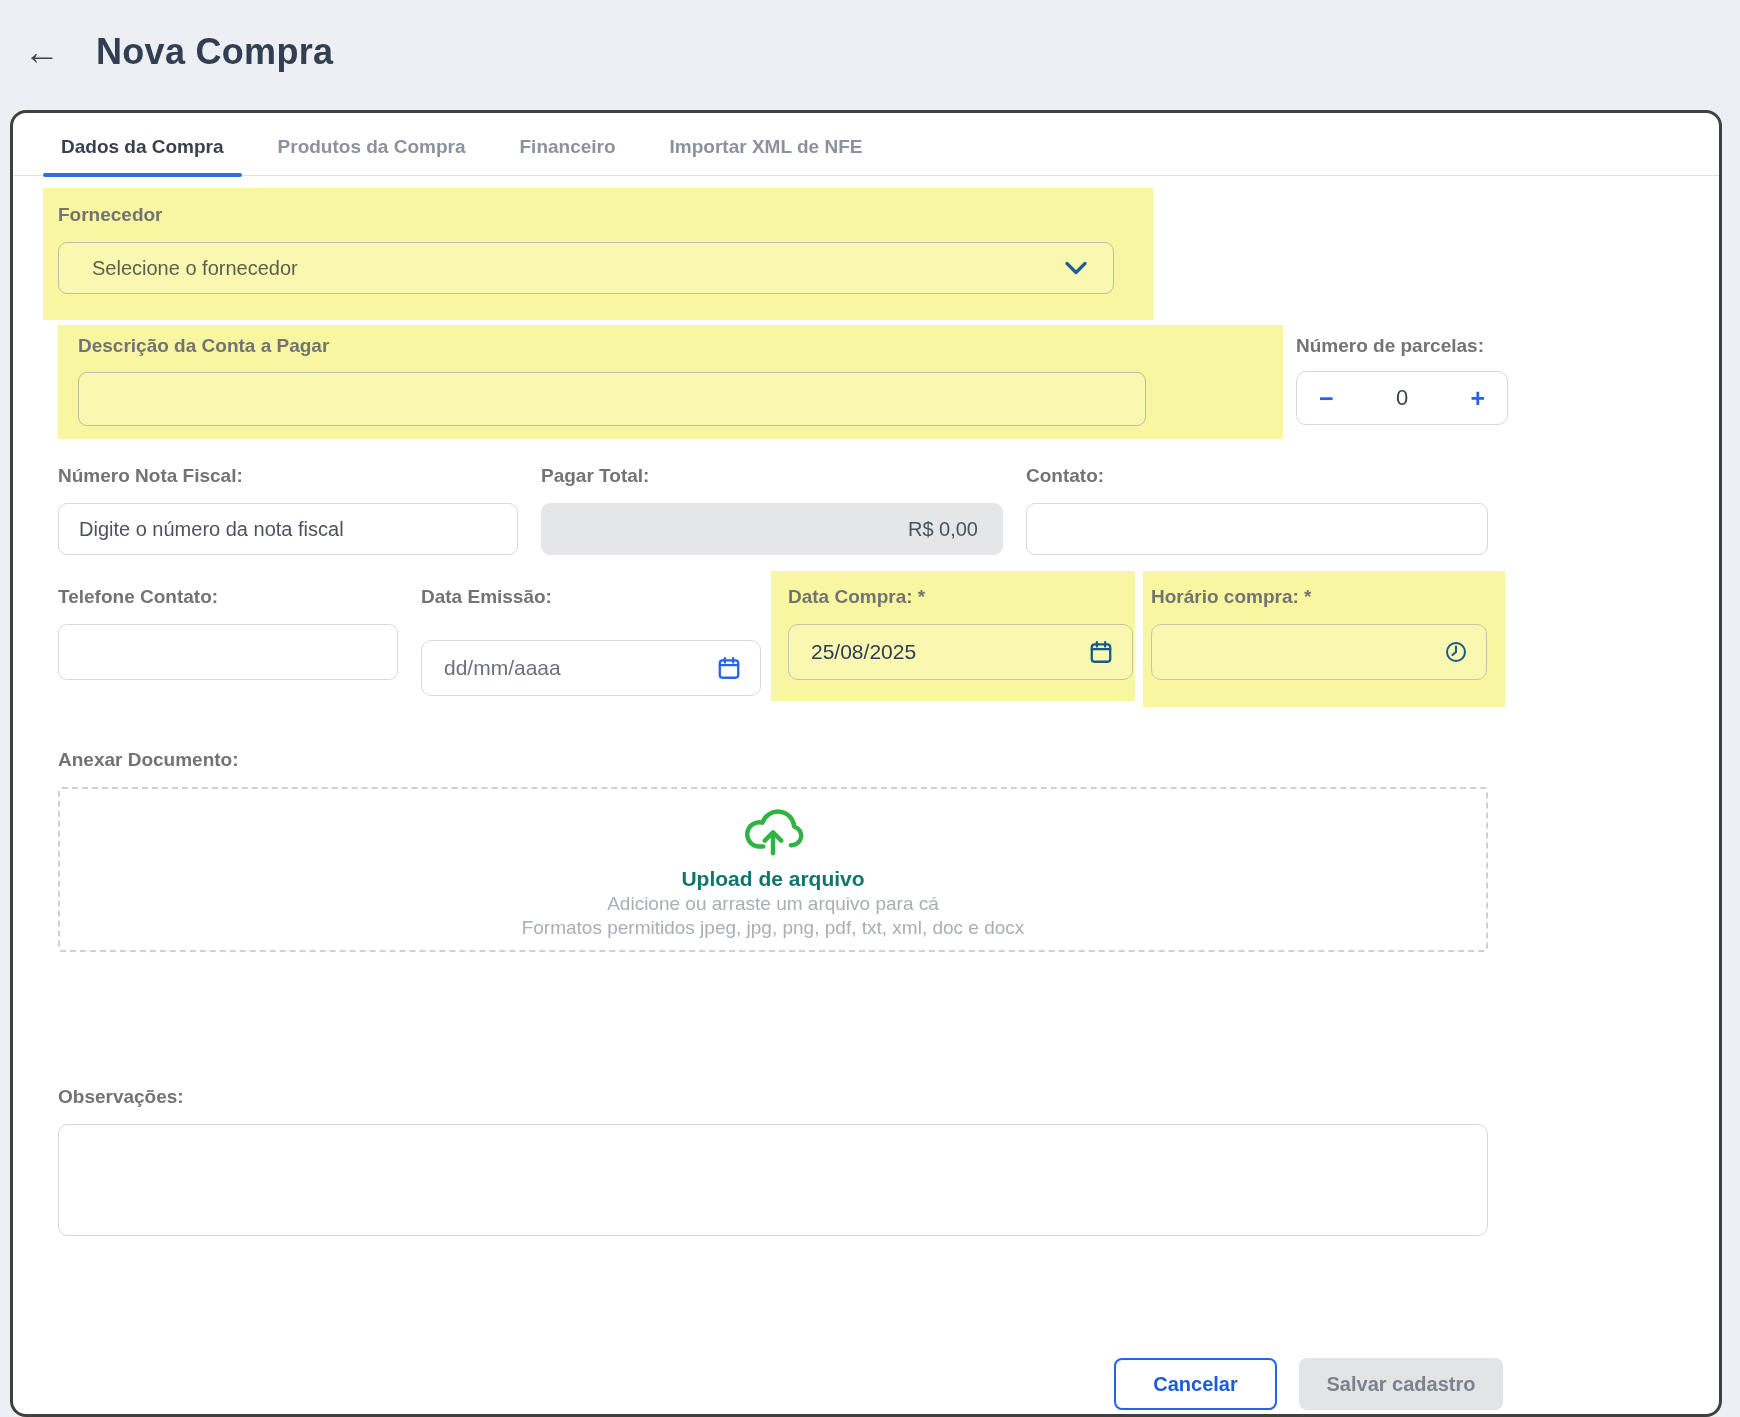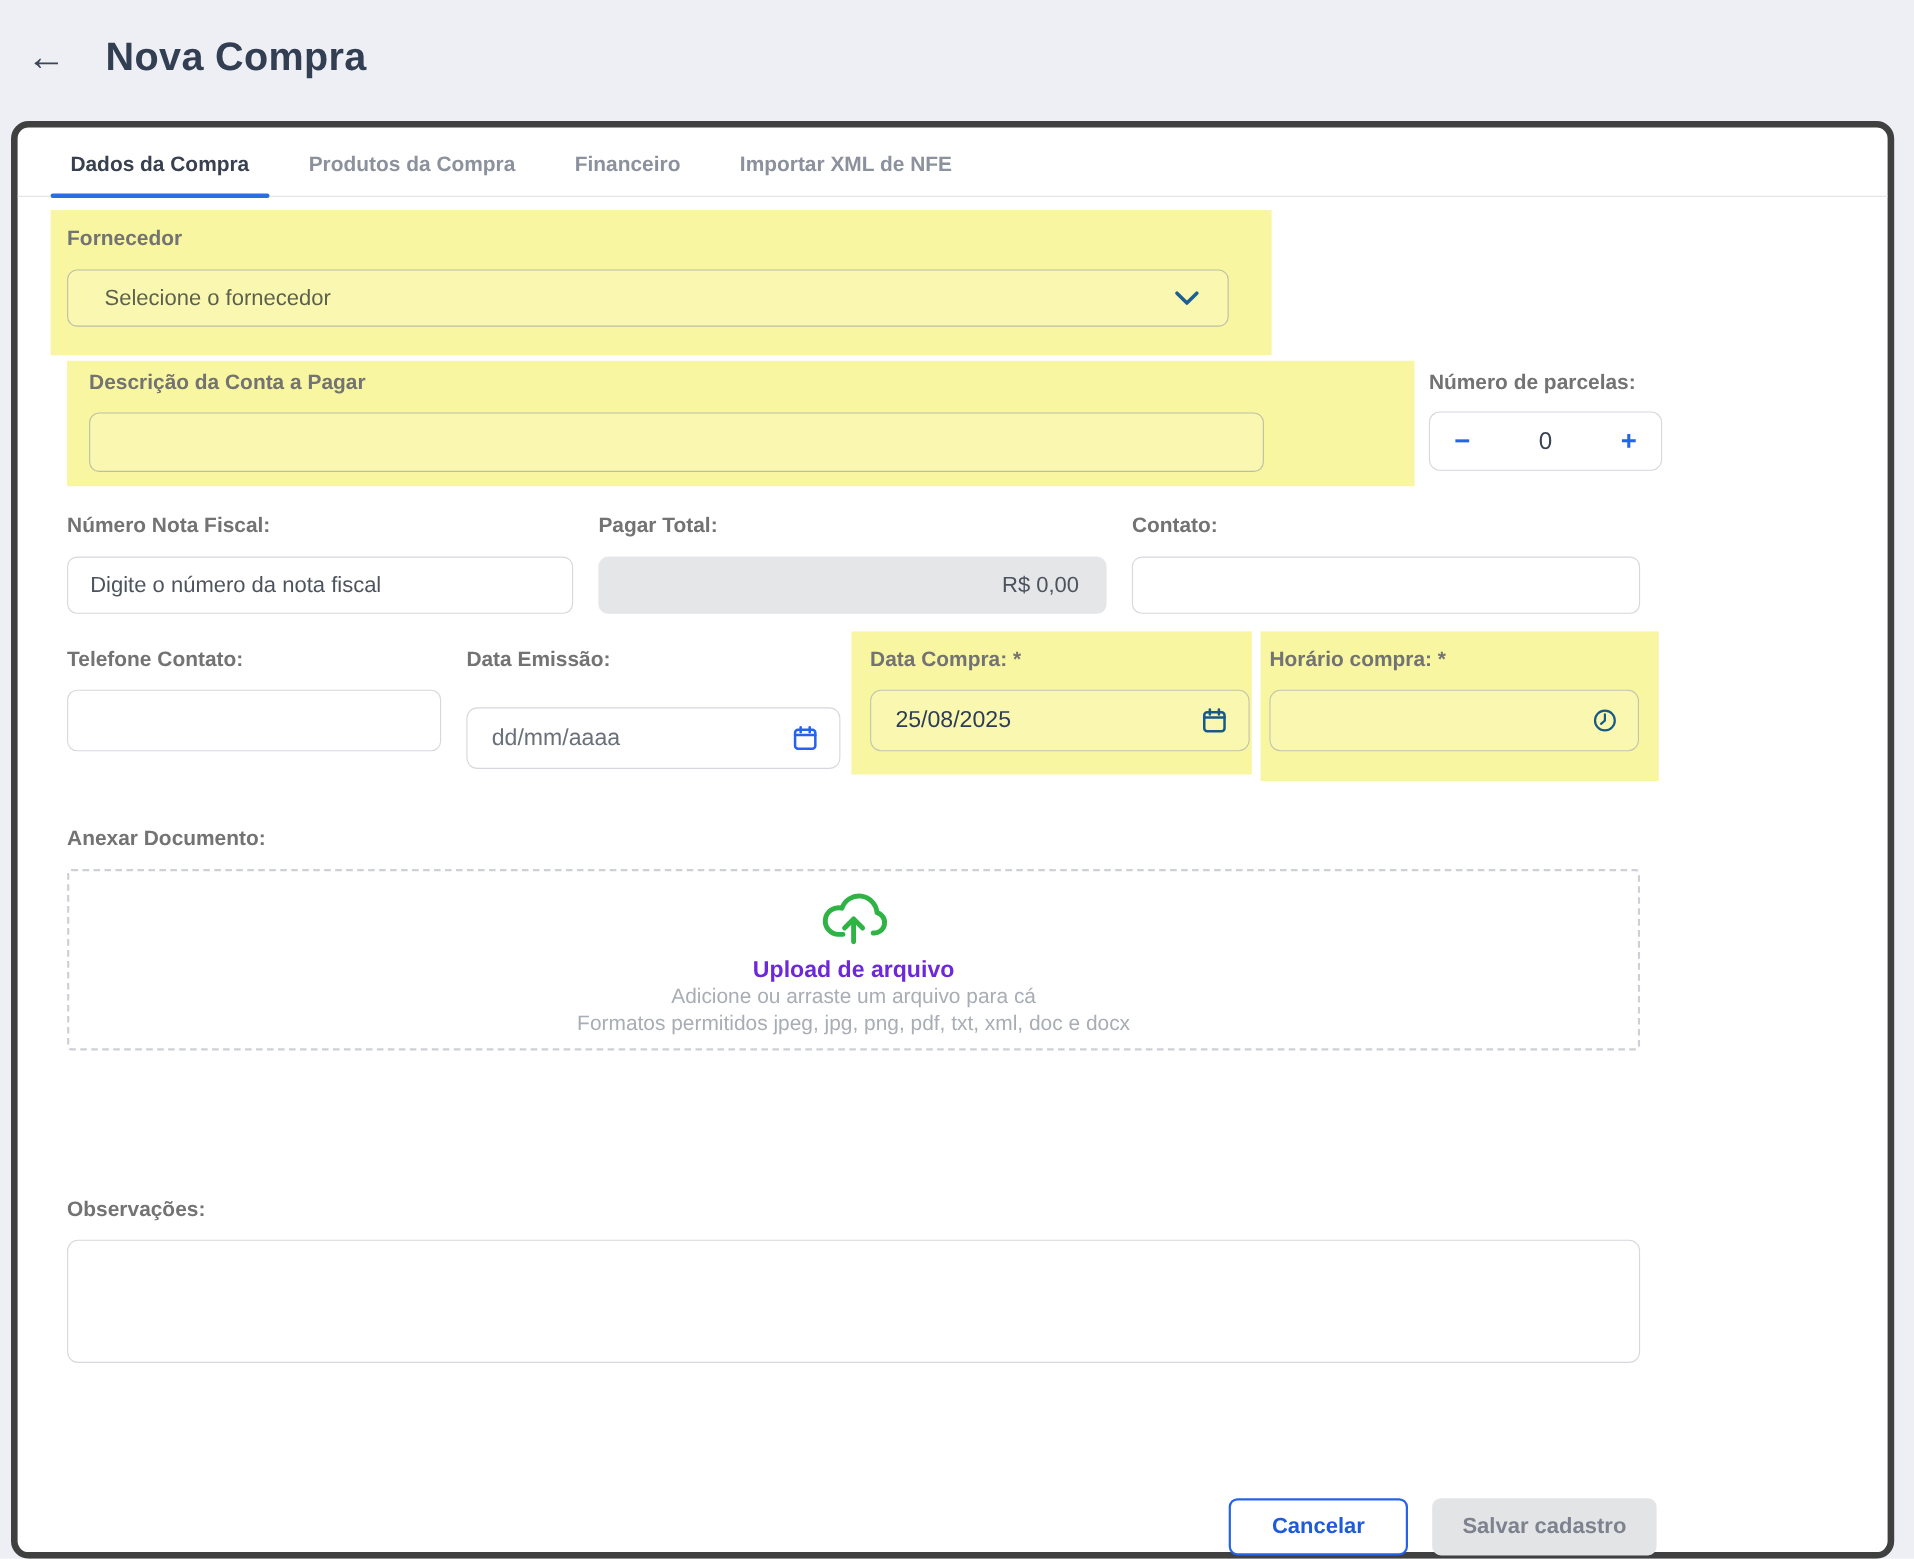--- a/index.html
+++ b/index.html
@@ -9,21 +9,21 @@
     font-family:"Liberation Sans", sans-serif;
     color:#3c4657;
   }
   
   .header { display:flex; align-items:center; gap:36px; padding:16px 0 0 24px; height:88px; }
   .back-arrow { font-size:36px; color:#3c4657; line-height:1; cursor:pointer; font-weight:400; }
   .page-title { font-size:36px; font-weight:700; color:#323e52; letter-spacing:.3px; }
 
   
   .card {
-    margin:22px 18px 0 10px; background:#fff; border:6px solid #404040;
+    margin:22px 18px 0 10px; background:#fff; border:3px solid #404040;
     border-radius:16px; height:1307px; position:relative;
   }
 
   
   .tabs { display:flex; padding-left:30px; border-bottom:1px solid #dfe1e6; }
   .tab {
     padding:23px 18px 17px; margin-right:18px; font-size:19px; font-weight:700;
     color:#8b919d; position:relative; cursor:pointer; white-space:nowrap;
   }
   .tab.active { color:#394150; }
@@ -86,21 +86,21 @@
   .date-text.ph { color:#6a707b; }
   .icon-btn { display:flex; align-items:center; cursor:pointer; }
 
   
   .anexar { margin:42px 0 0 45px; }
   .dropzone {
     margin-top:16px; width:1430px; height:165px; border:2px dashed #cdd0d6; border-radius:4px;
     display:flex; flex-direction:column; align-items:center; justify-content:center; cursor:pointer;
     background:#fff; gap:2px;
   }
-  .upload-title { font-size:21px; font-weight:600; color:#6d28d9; margin-top:6px; }
+  .upload-title { font-size:21px; font-weight:600; color:#0f766e; margin-top:6px; }
   .upload-hint, .upload-formats { font-size:19px; color:#a8adb6; }
 
   
   .obs { margin:134px 0 0 45px; }
   .obs textarea {
     margin-top:16px; width:1430px; height:112px; border:1px solid #d6d8dd; border-radius:10px;
     resize:none; font-family:"Liberation Sans", sans-serif; font-size:20px; color:#3c4657;
     padding:12px 16px; outline:none;
   }
 

